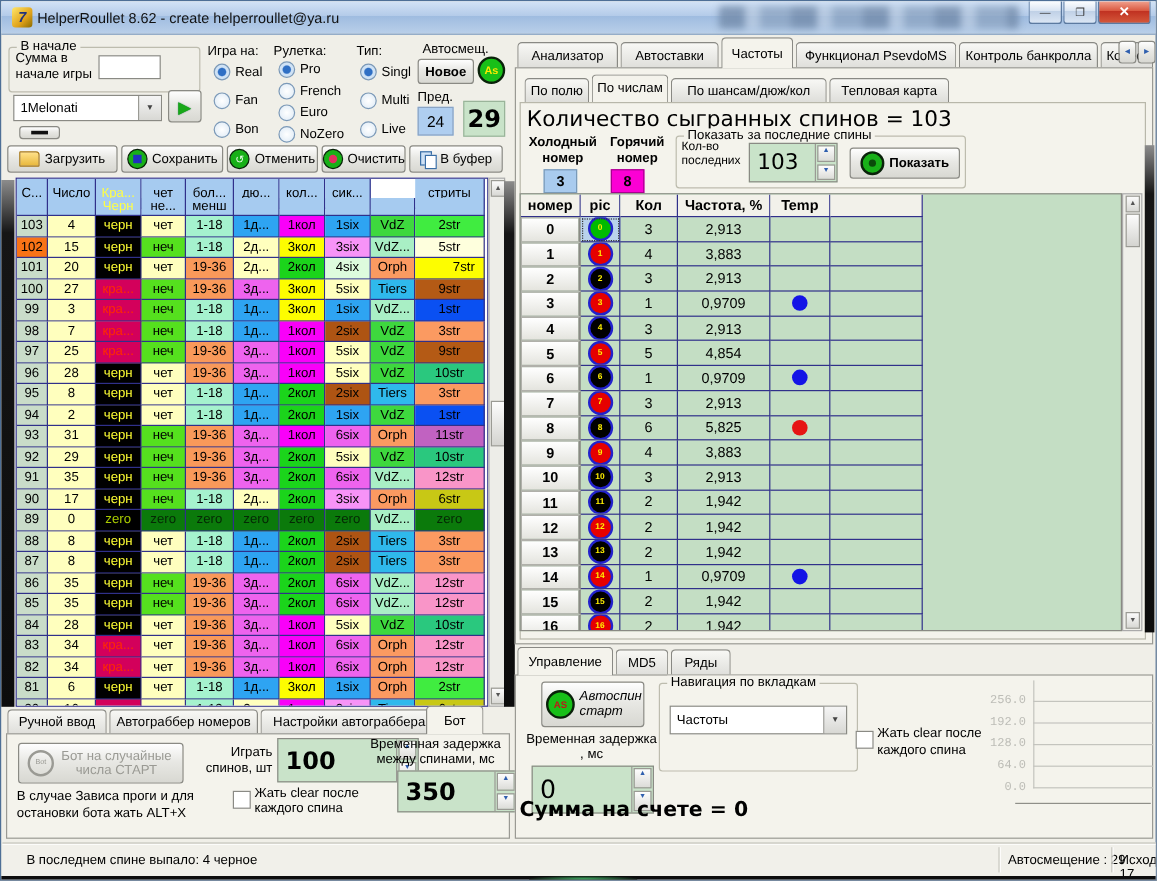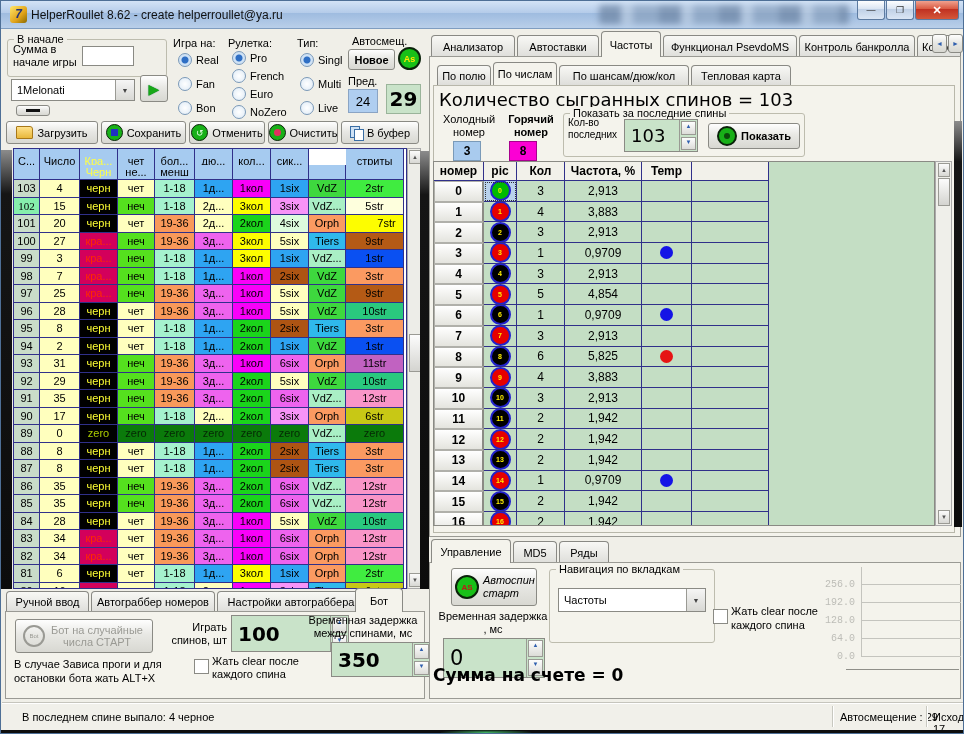--- a/index.html
+++ b/index.html
@@ -221,21 +221,21 @@
         <div class="lt-cell" style="background: rgb(0, 0, 0); color: rgb(255, 255, 51);">черн</div>
         <div class="lt-cell" style="background: rgb(255, 255, 190); color: rgb(0, 0, 0);">чет</div>
         <div class="lt-cell" style="background: rgb(165, 242, 206); color: rgb(0, 0, 0);">1-18</div>
         <div class="lt-cell" style="background: rgb(46, 164, 242); color: rgb(0, 0, 0);">1д...</div>
         <div class="lt-cell" style="background: rgb(249, 0, 249); color: rgb(0, 0, 0);">1кол</div>
         <div class="lt-cell" style="background: rgb(46, 164, 242); color: rgb(0, 0, 0);">1six</div>
         <div class="lt-cell" style="background: rgb(62, 216, 62); color: rgb(0, 0, 0);">VdZ</div>
         <div class="lt-cell" style="background: rgb(64, 236, 64); color: rgb(0, 0, 0);">2str</div>
       </div>
       <div class="lt-row">
-        <div class="lt-cell" style="background: #86efac; color: rgb(0, 0, 0); font-family: Liberation Serif, serif;">102</div>
+        <div class="lt-cell" style="background: #f97316; color: rgb(0, 0, 0);">102</div>
         <div class="lt-cell" style="background: rgb(255, 255, 190); color: rgb(0, 0, 0);">15</div>
         <div class="lt-cell" style="background: rgb(0, 0, 0); color: rgb(255, 255, 51);">черн</div>
         <div class="lt-cell" style="background: rgb(85, 224, 30); color: rgb(0, 0, 0);">неч</div>
         <div class="lt-cell" style="background: rgb(165, 242, 206); color: rgb(0, 0, 0);">1-18</div>
         <div class="lt-cell" style="background: rgb(255, 255, 190); color: rgb(0, 0, 0);">2д...</div>
         <div class="lt-cell" style="background: rgb(253, 253, 0); color: rgb(0, 0, 0);">3кол</div>
         <div class="lt-cell" style="background: rgb(247, 147, 247); color: rgb(0, 0, 0);">3six</div>
         <div class="lt-cell" style="background: rgb(169, 239, 197); color: rgb(0, 0, 0);">VdZ...</div>
         <div class="lt-cell" style="background: rgb(254, 255, 221); color: rgb(0, 0, 0);">5str</div>
       </div>
@@ -553,21 +553,21 @@
 
   <div class="abs" style="left:428px;top:55px;width:532px;height:481px;border:1px solid #9a9a94;background:#F4F3EC;"></div>
   <div class="tab abs" style="left:436px;top:64px;width:54px;height:20px;">По полю</div>
   <div class="tab active abs" style="left:492px;top:61px;width:64px;height:23px;">По числам</div>
   <div class="tab abs" style="left:558px;top:64px;width:130px;height:20px;">По шансам/дюж/кол</div>
   <div class="tab abs" style="left:690px;top:64px;width:100px;height:20px;">Тепловая карта</div>
   <div class="abs" style="left:432px;top:84px;width:522px;height:448px;border:1px solid #b8b7aa;background:#F4F3EC;"></div>
 
   <div class="abs" style="left:438px;top:88px;font-size:18px;color:#000;font-family:'DejaVu Sans',sans-serif;">Количество сыгранных спинов = 103</div>
 
-  <div class="abs lbl" style="left:436px;top:112px;width:64px;font-weight:normal;text-align:center;line-height:13px;">Холодный номер</div>
+  <div class="abs lbl" style="left:436px;top:112px;width:64px;font-weight:bold;text-align:center;line-height:13px;">Холодный номер</div>
   <div class="abs" style="left:452px;top:140px;width:28px;height:20px;background:#A9CBEE;border:1px solid #7a9ab8;display:flex;align-items:center;justify-content:center;font-size:12px;font-weight:bold;color:#000;">3</div>
   <div class="abs lbl" style="left:502px;top:112px;width:56px;font-weight:bold;text-align:center;line-height:13px;">Горячий номер</div>
   <div class="abs" style="left:508px;top:140px;width:28px;height:20px;background:#FB00D4;border:1px solid #a8008e;display:flex;align-items:center;justify-content:center;font-size:12px;font-weight:bold;color:#000;">8</div>
 
   <div class="gbox abs" style="left:562px;top:112px;width:242px;height:44px;">
     <span class="gbox-label" style="background:#F4F3EC;">Показать за последние спины</span>
     <div class="abs" style="left:4px;top:3px;width:56px;font-size:10px;line-height:12px;color:#000;">Кол-во последних</div>
     <div class="spin abs" style="left:60px;top:5px;width:74px;height:33px;">
       <span class="spin-val" style="font-size:18px;">103</span>
       <span class="spin-btns">

